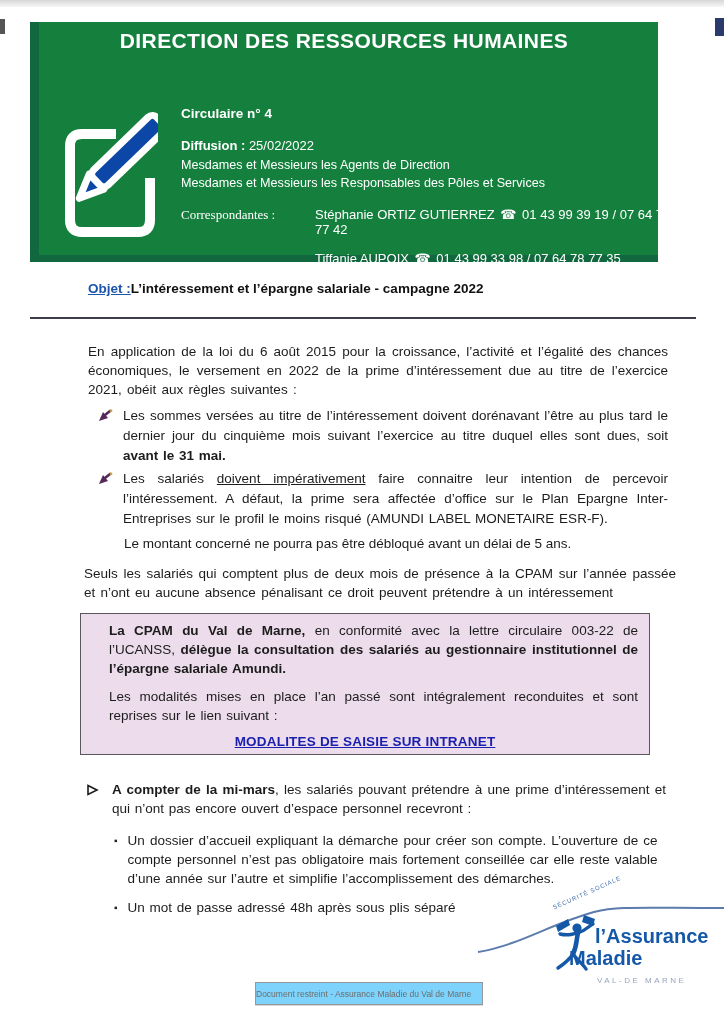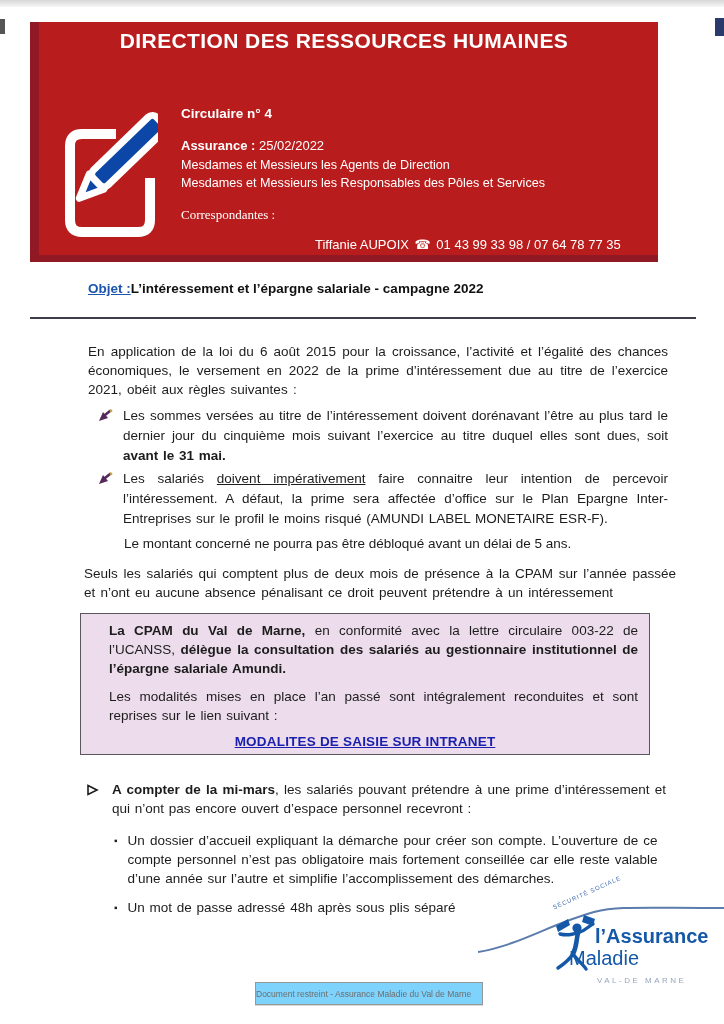--- a/index.html
+++ b/index.html
@@ -6,21 +6,21 @@
   .page{position:relative;width:724px;height:1024px;background:#ffffff;overflow:hidden;
         font-family:"Liberation Sans",sans-serif;color:#1c1c1c;margin:0 auto;}
   .abs{position:absolute;}
 
   
   .scan-top{top:0;left:0;width:724px;height:7px;background:linear-gradient(#d7d7d7,#f7f7f7);}
   .scan-mark-r{top:18px;right:0;width:9px;height:18px;background:#2a3a6a;}
   .scan-mark-l{top:19px;left:0;width:5px;height:15px;background:#555;}
 
   
-  .header-box{left:30px;top:22px;width:628px;height:240px;background:#b91c1c;
+  .header-box{left:30px;top:22px;width:628px;height:240px;background:#15803d;
               box-shadow:inset 9px -7px 0 rgba(5,18,70,.22);}
   .header-title{position:absolute;top:7px;left:0;width:100%;text-align:center;color:#fff;
                 font-weight:bold;font-size:21px;letter-spacing:.4px;}
   .hdr-info{position:absolute;left:151px;top:84px;width:505px;color:#fff;font-size:13px;}
   .circ-no{font-weight:bold;font-size:13.5px;margin-bottom:17px;}
   .diff-line{margin-bottom:3px;}
   .diff-line b{font-weight:bold;}
   .recipient{font-size:12.6px;line-height:18px;}
   .corr-row{display:flex;margin-top:15px;}
   .corr-label{width:134px;flex:none;font-family:Liberation Serif, serif;}
@@ -61,21 +61,21 @@
   .sub2{left:114px;top:898px;width:556px;}
   .sq{flex:none;font-size:10px;line-height:19px;margin-right:10px;color:#222;}
   .stext{width:530px;text-align:justify;font-size:13.5px;line-height:19px;word-spacing:1px;}
 
   
   .curve-svg{left:478px;top:898px;}
   .ring-text{left:552px;top:905px;font-size:6px;color:#3f6db0;letter-spacing:1px;
              transform:rotate(-24deg);transform-origin:left top;}
   .person-svg{left:550px;top:913px;}
   .brand1{left:595px;top:925px;font-size:20px;font-weight:bold;color:#1558a8;}
-  .brand2{left:569px;top:947px;font-size:20px;font-weight:normal;color:#1558a8;}
+  .brand2{left:569px;top:947px;font-size:20px;font-weight:bold;color:#1558a8;}
   .region{left:597px;top:976px;font-size:8px;letter-spacing:2.5px;color:#98a5bf;}
 
   
   .restrict-box{left:255px;top:982px;width:226px;height:21px;border:1px solid #979797;background:#7dd3fc;
                 display:flex;align-items:center;justify-content:flex-start;
                 font-size:8.5px;color:#6d6d6d;box-shadow:0 1px 0 #d9d9d9;}
 </style>
 </head>
 <body>
 
@@ -91,25 +91,26 @@
     <svg class="abs" style="left:24px;top:82px;" width="104" height="136" viewBox="0 0 104 136">
       <path d="M62 30 L28 30 Q16 30 16 42 L16 116 Q16 128 28 128 L84 128 Q96 128 96 116 L96 74" fill="none" stroke="#ffffff" stroke-width="10" stroke-linecap="butt" stroke-linejoin="round"></path>
       <g transform="rotate(46 58 62)">
         <rect x="48" y="-4" width="21" height="88" rx="6" fill="#0c46a6" stroke="#ffffff" stroke-width="7"></rect>
         <polygon points="48,84 69,84 58.5,108" fill="#0c46a6" stroke="#ffffff" stroke-width="7" stroke-linejoin="round"></polygon>
       </g>
     </svg>
 
     <div class="hdr-info">
       <div class="circ-no">Circulaire n° 4</div>
-      <div class="diff-line"><b>Assurance :</b><span> 25/02/2022</span></div>
+      <div class="diff-line"><b>Diffusion :</b><span> 25/02/2022</span></div>
       <div class="recipient">Mesdames et Messieurs les Agents de Direction</div>
       <div class="recipient">Mesdames et Messieurs les Responsables des Pôles et Services</div>
       <div class="corr-row">
         <div class="corr-label">Correspondantes :</div>
+        <div><span>Stéphanie ORTIZ GUTIERREZ </span><span class="phone-glyph">☎</span><span> 01 43 99 39 19 / 07 64 78 77 42</span></div>
       </div>
       <div class="corr-name2"><span>Tiffanie AUPOIX </span><span class="phone-glyph">☎</span><span> 01 43 99 33 98 / 07 64 78 77 35</span></div>
     </div>
   </div>
 
   <div class="abs objet-row">
     <span class="objet-label">Objet :</span>
     <span class="objet-text">L’intéressement et l’épargne salariale - campagne 2022</span>
   </div>
   <div class="abs rule"></div>

